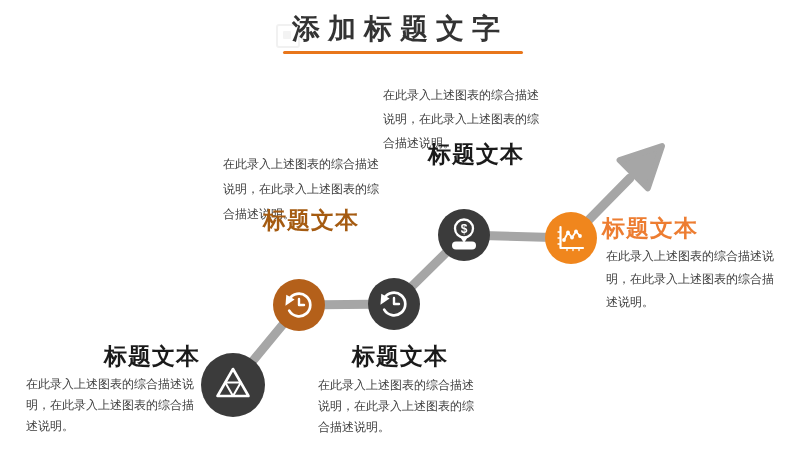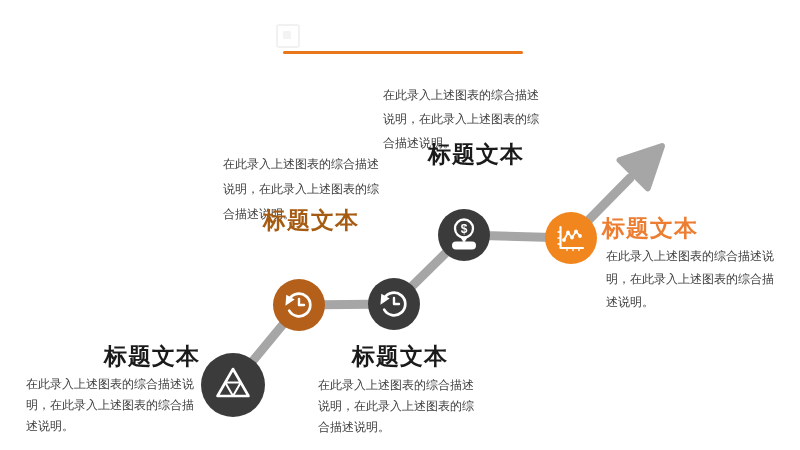--- a/index.html
+++ b/index.html
@@ -37,20 +37,21 @@
   .t4{left:428px;top:139px}
   .t5{left:602px;top:213px}
   .d5{left:606px;top:245px;width:172px;line-height:23px}
 </style>
 </head>
 <body>
 
 <div class="slide">
 
   <div class="watermark"></div>
+  <h1 class="slide-title" style="color: rgb(51, 51, 51);">添加标题文字</h1>
   <div class="title-underline" style="background-color: rgb(232, 118, 27);"></div>
 
   <svg class="diagram-svg" width="800" height="450" viewBox="0 0 800 450">
 
     <path class="connector" d="M 233 385 L 299 305 L 394 304 L 464 235 L 571 238 L 630 178"></path>
 
     <polygon class="arrowhead" points="662,146 647.8,188.4 619.6,160.2"></polygon>
 
     <g>
       <circle cx="233" cy="385" r="32" style="fill: rgb(59, 59, 59);"></circle>

